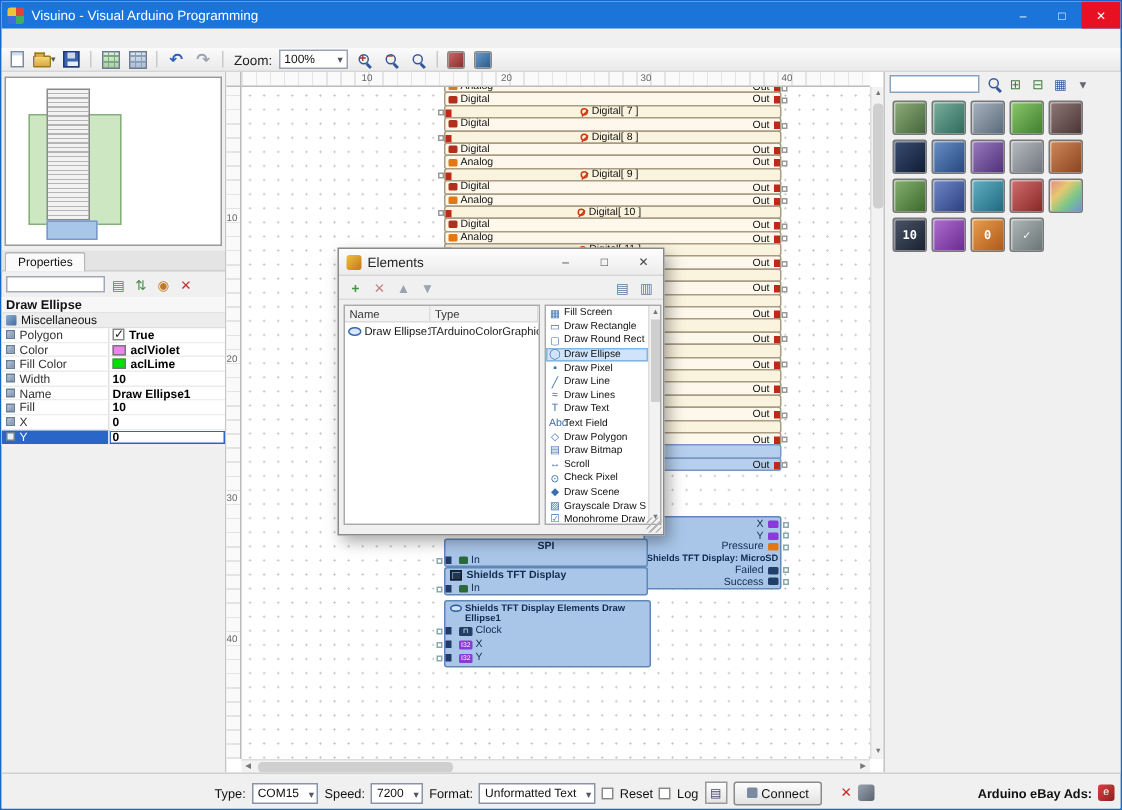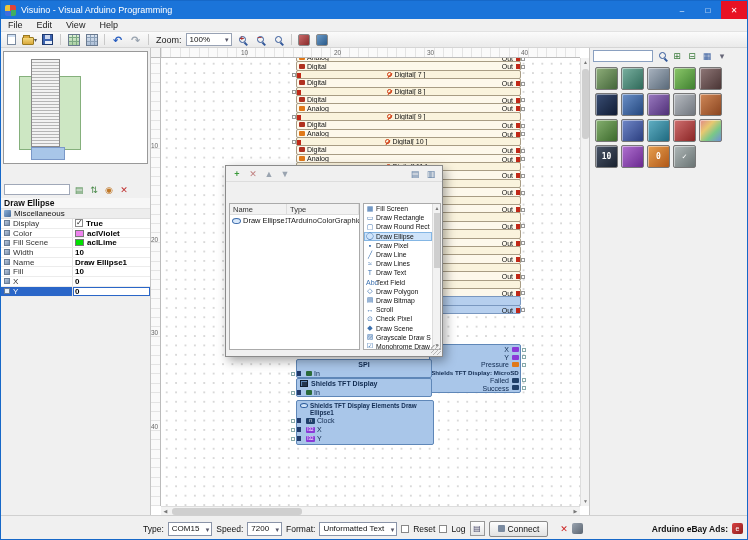--- a/index.html
+++ b/index.html
@@ -190,27 +190,20 @@
   <div class="titlebar">
     <span class="app-icon"></span>
     <span class="title-text">Visuino - Visual Arduino Programming</span>
     <span class="win-btns">
       <span class="wbtn wbtn-min"></span>
       <span class="wbtn wbtn-max"></span>
       <span class="wbtn close wbtn-close"></span>
     </span>
   </div>
 
-  <div class="menubar">
-
-  <span class="menu-item">File</span>
-      <span class="menu-item">Edit</span>
-      <span class="menu-item">View</span>
-      <span class="menu-item">Help</span>
-    </div>
 
   <div class="toolbar">
     <span class="tbtn">
         <span class="i-page"></span>
       </span>
     <span class="tbtn">
         <span class="i-folder"></span>
         <span class="dd-arrow">▾</span>
       </span>
     <span class="tbtn">
@@ -248,38 +241,41 @@
         <span class="i-tile i-upload"></span>
       </span>
   </div>
 
   <div class="left-panel">
     <div class="preview">
       <div class="pv-green"></div>
       <div class="pv-board"></div>
       <div class="pv-blue"></div>
     </div>
+    <div class="tabstrip">
+      <span class="tab">Properties</span>
+    </div>
     <div class="ptoolbar">
       <span class="pfilter"></span>
       <span class="pt-ico" style="color:#4a8a4a">▤</span>
       <span class="pt-ico" style="color:#4a8a4a">⇅</span>
       <span class="pt-ico" style="color:#c07828">◉</span>
       <span class="pt-ico" style="color:#c03030">✕</span>
     </div>
     <div class="ptitle">Draw Ellipse</div>
     <div class="pgroup">
       <span class="gico"></span>
       <span>Miscellaneous</span>
     </div>
     <div class="pgrid">
 
         <div class="prow">
           <span class="pname-cell">
             <span class="chip"></span>
-            <span>Display</span>
+            <span>Polygon</span>
           </span>
           <span class="pval-cell">
             <span class="chk show"></span>
 
             <span>True</span>
           </span>
         </div>
 
         <div class="prow">
           <span class="pname-cell">
@@ -289,21 +285,21 @@
           <span class="pval-cell">
 
             <span class="swatch show" style="background: rgb(238, 130, 238);"></span>
             <span>aclViolet</span>
           </span>
         </div>
 
         <div class="prow">
           <span class="pname-cell">
             <span class="chip"></span>
-            <span>Fill Scene</span>
+            <span>Fill Color</span>
           </span>
           <span class="pval-cell">
 
             <span class="swatch show" style="background: rgb(0, 224, 0);"></span>
             <span>aclLime</span>
           </span>
         </div>
 
         <div class="prow">
           <span class="pname-cell">
@@ -866,20 +862,29 @@
           <span>0</span>
         </div>
 
         <div class="tile" style="background: linear-gradient(135deg, rgb(176, 184, 184), rgb(106, 116, 116));">
           <span>✓</span>
         </div>
       </div>
   </div>
 
   <div class="dialog">
+    <div class="dlg-title">
+      <span class="dlg-icon"></span>
+      <span class="dlg-title-text">Elements</span>
+      <span class="dlg-btns">
+        <span class="dbtn dbtn-min"></span>
+        <span class="dbtn dbtn-max"></span>
+        <span class="dbtn dbtn-close"></span>
+      </span>
+    </div>
     <div class="dlg-toolbar">
       <span class="dt-ico" style="color:#3a9a3a;font-weight:bold">+</span>
       <span class="dt-ico" style="color:#c08080">✕</span>
       <span class="dt-ico" style="color:#9aa4b0">▲</span>
       <span class="dt-ico" style="color:#9aa4b0">▼</span>
       <span class="dt-sp"></span>
       <span class="dt-ico" style="color:#5a7aa0">▤</span>
       <span class="dt-ico" style="color:#5a7aa0">▥</span>
     </div>
     <div class="nlist">

